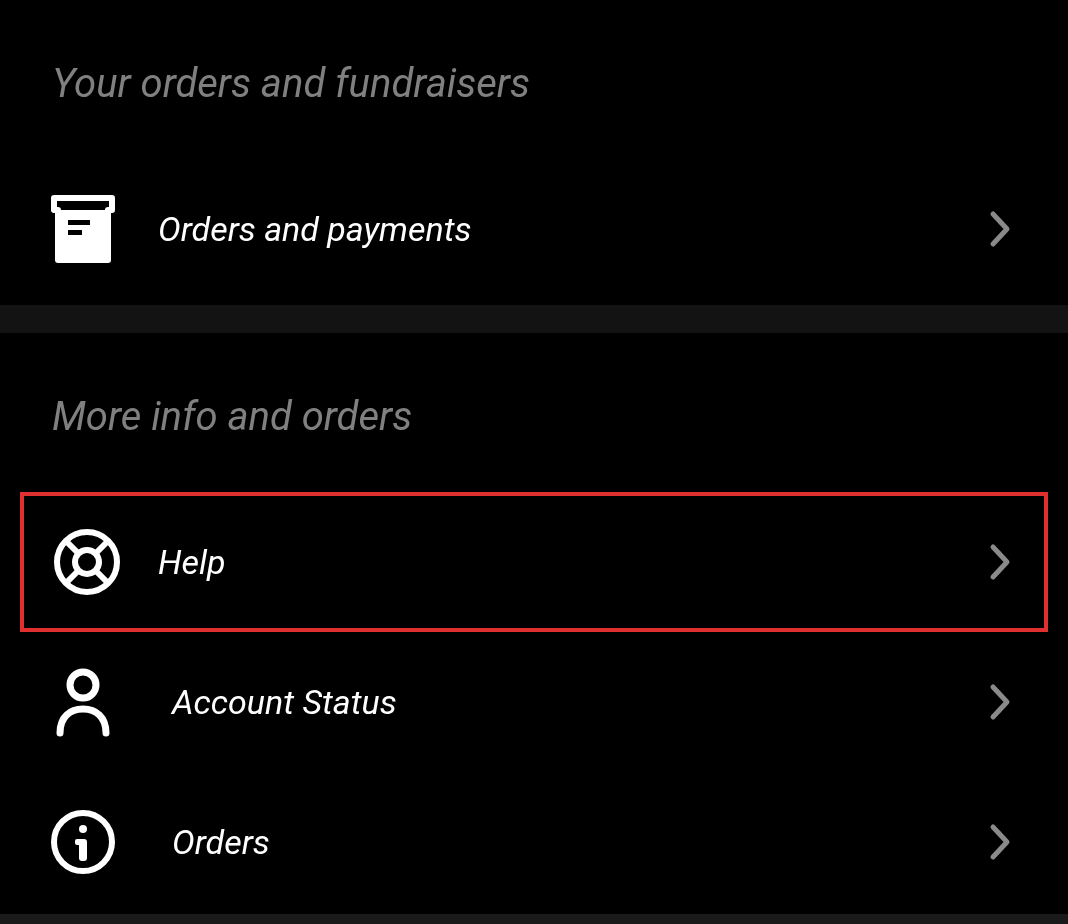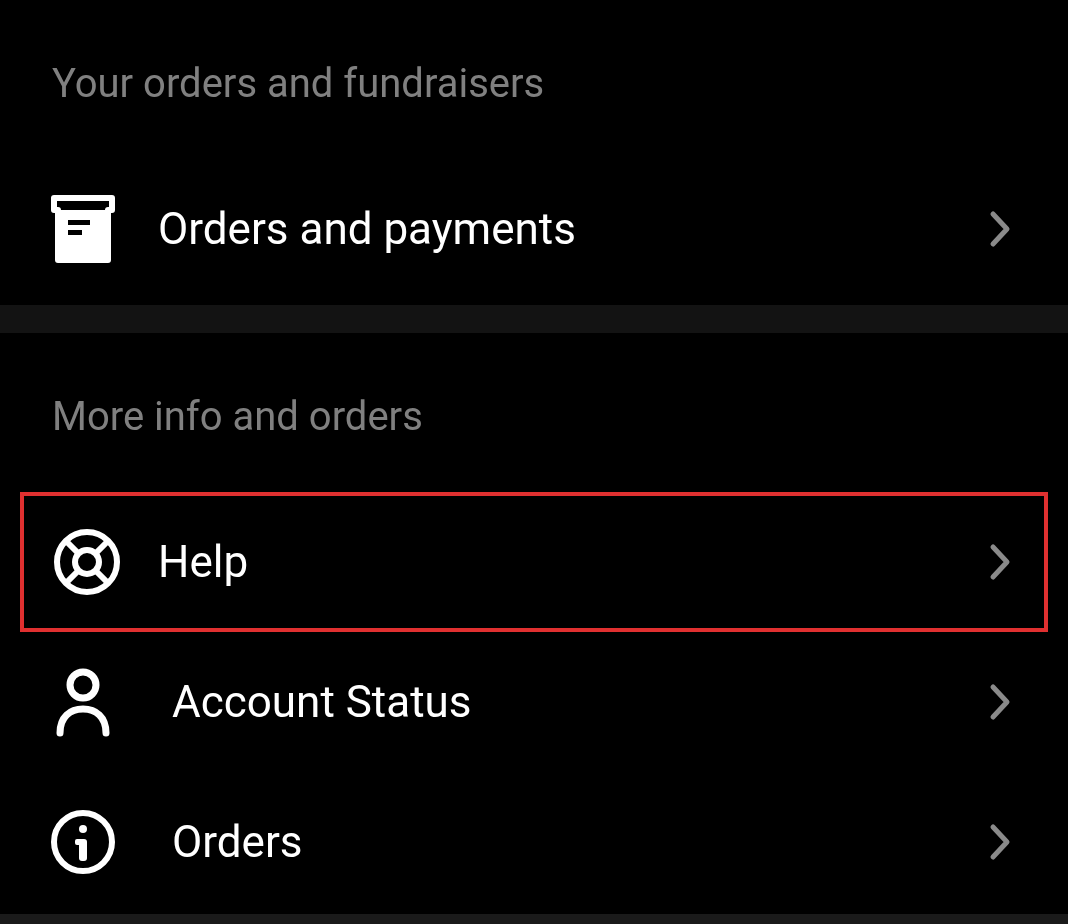--- a/index.html
+++ b/index.html
@@ -10,20 +10,21 @@
     body {
       width: 1068px;
       height: 924px;
       background: #1a1a1a;
       font-family: -apple-system, BlinkMacSystemFont, "Segoe UI", Roboto, Helvetica, Arial, sans-serif;
       overflow: hidden;
     }
     .section {
       background: #000000;
       padding: 0;
+      font-style: italic;
     }
     .section-1 {
       padding-top: 60px;
       padding-bottom: 6px;
     }
     .divider {
       height: 28px;
       background: #131313;
     }
     .section-2 {
@@ -54,21 +55,21 @@
     .icon-wrap {
       width: 70px;
       height: 70px;
       display: flex;
       align-items: center;
       justify-content: center;
       flex-shrink: 0;
     }
     .menu-label {
       color: #ffffff;
-      font-size: 44px;
+      font-size: 34px;
       font-weight: 400;
       margin-left: 40px;
       flex: 1;
     }
     .menu-item-highlighted .menu-label {
       margin-left: 36px;
     }
     .menu-item-account .menu-label,
     .menu-item-about .menu-label {
       margin-left: 54px;

